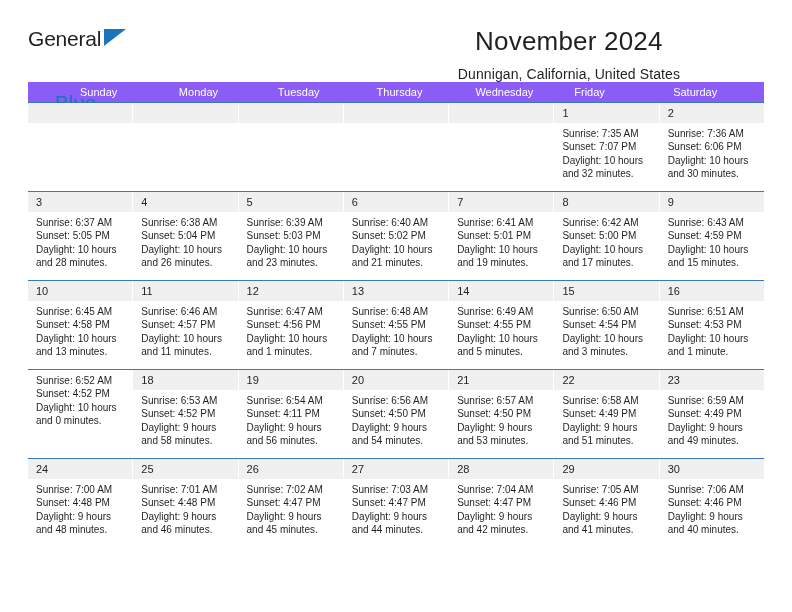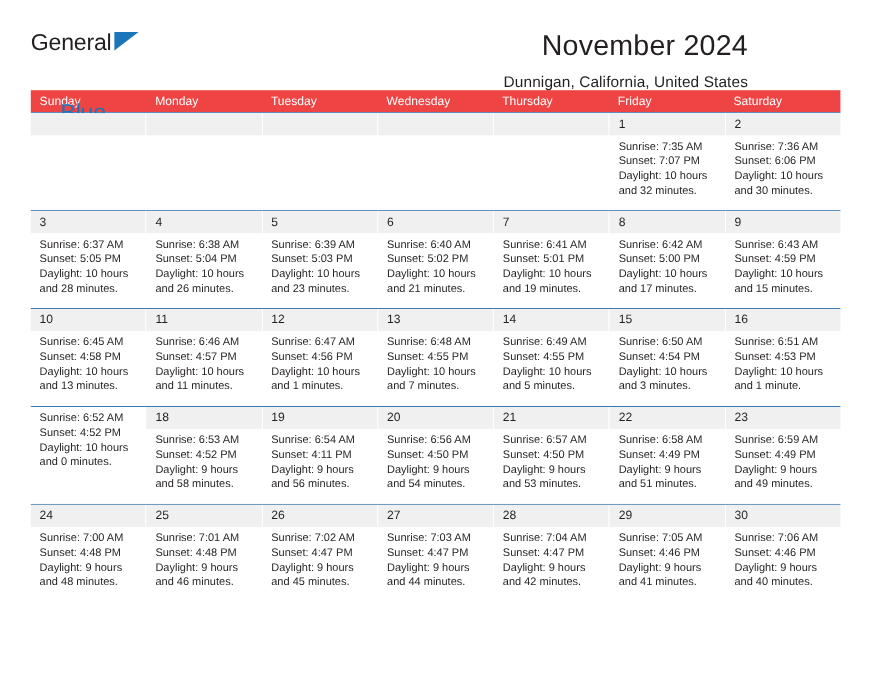--- a/index.html
+++ b/index.html
@@ -56,21 +56,21 @@
   .brand-triangle {
     position: absolute;
     left: 76px;
     top: 3px;
     width: 0;
     height: 0;
     border-left: 22px solid #1b75bb;
     border-bottom: 17px solid transparent;
   }
   .titles {
-    text-align: right;
+    text-align: center;
     padding-top: 0px;
   }
   .cal-title {
     font-size: 26px;
     font-weight: normal;
     color: #231f20;
     line-height: 30px;
     letter-spacing: 0.2px;
   }
   .cal-subtitle {
@@ -81,22 +81,23 @@
     letter-spacing: 0.1px;
   }
 
   
   .calendar {
     margin-top: 10px;
     width: 736px;
   }
   .weekday-row {
     display: flex;
-    background: #ef4444;
+    background: #8b5cf6;
     height: 20px;
+    padding-left: 44px;
   }
   .weekday {
     flex: 1 1 0;
     color: #ffffff;
     font-size: 11px;
     line-height: 20px;
     padding-left: 8px;
     box-sizing: border-box;
     white-space: nowrap;
   }
@@ -148,22 +149,22 @@
       <div class="cal-subtitle">Dunnigan, California, United States</div>
     </div>
   </div>
 
   <div class="calendar">
 
     <div class="weekday-row">
       <div class="weekday">Sunday</div>
       <div class="weekday">Monday</div>
       <div class="weekday">Tuesday</div>
+      <div class="weekday">Thursday</div>
       <div class="weekday">Wednesday</div>
-      <div class="weekday">Thursday</div>
       <div class="weekday">Friday</div>
       <div class="weekday">Saturday</div>
     </div>
 
     <div class="week">
       <div class="day-cell empty">
         <div class="day-num-band"></div>
 
       </div>
       <div class="day-cell empty">

